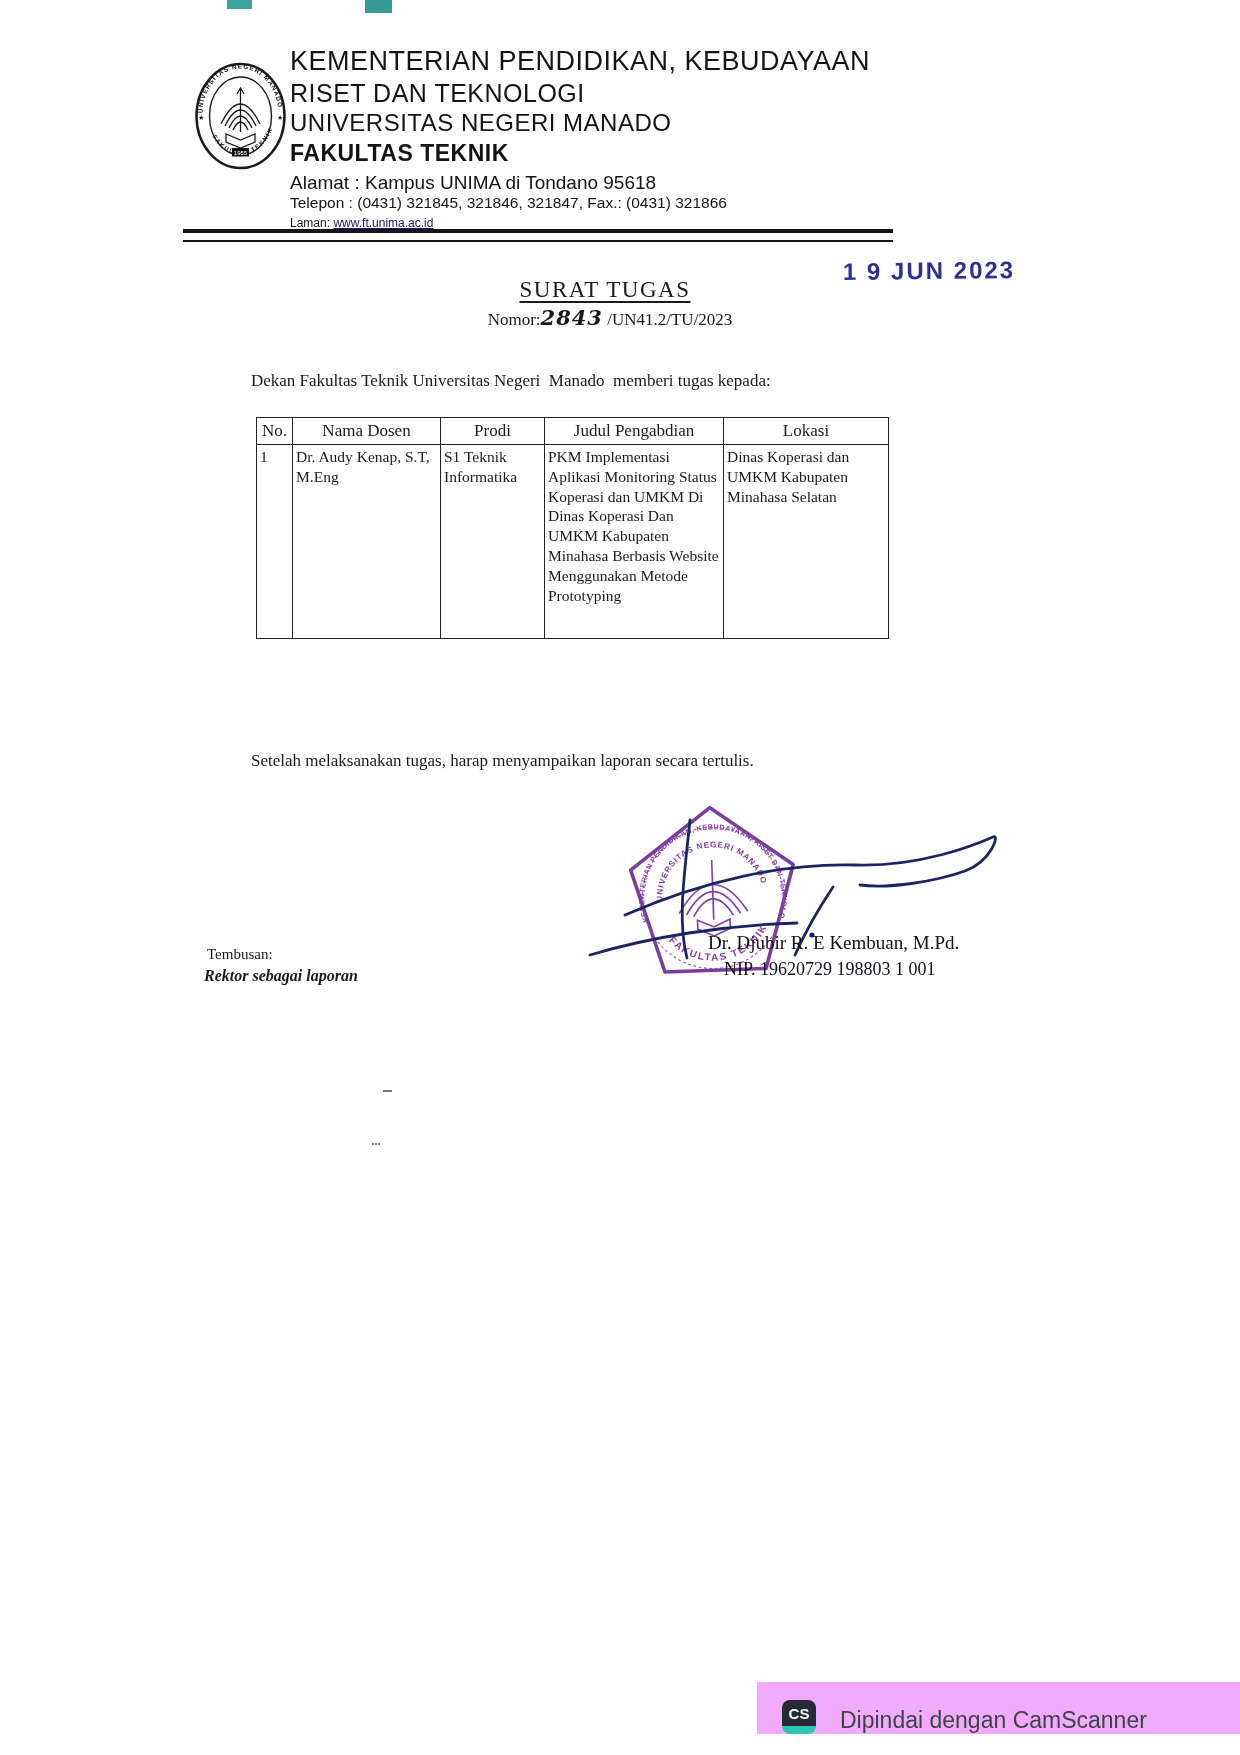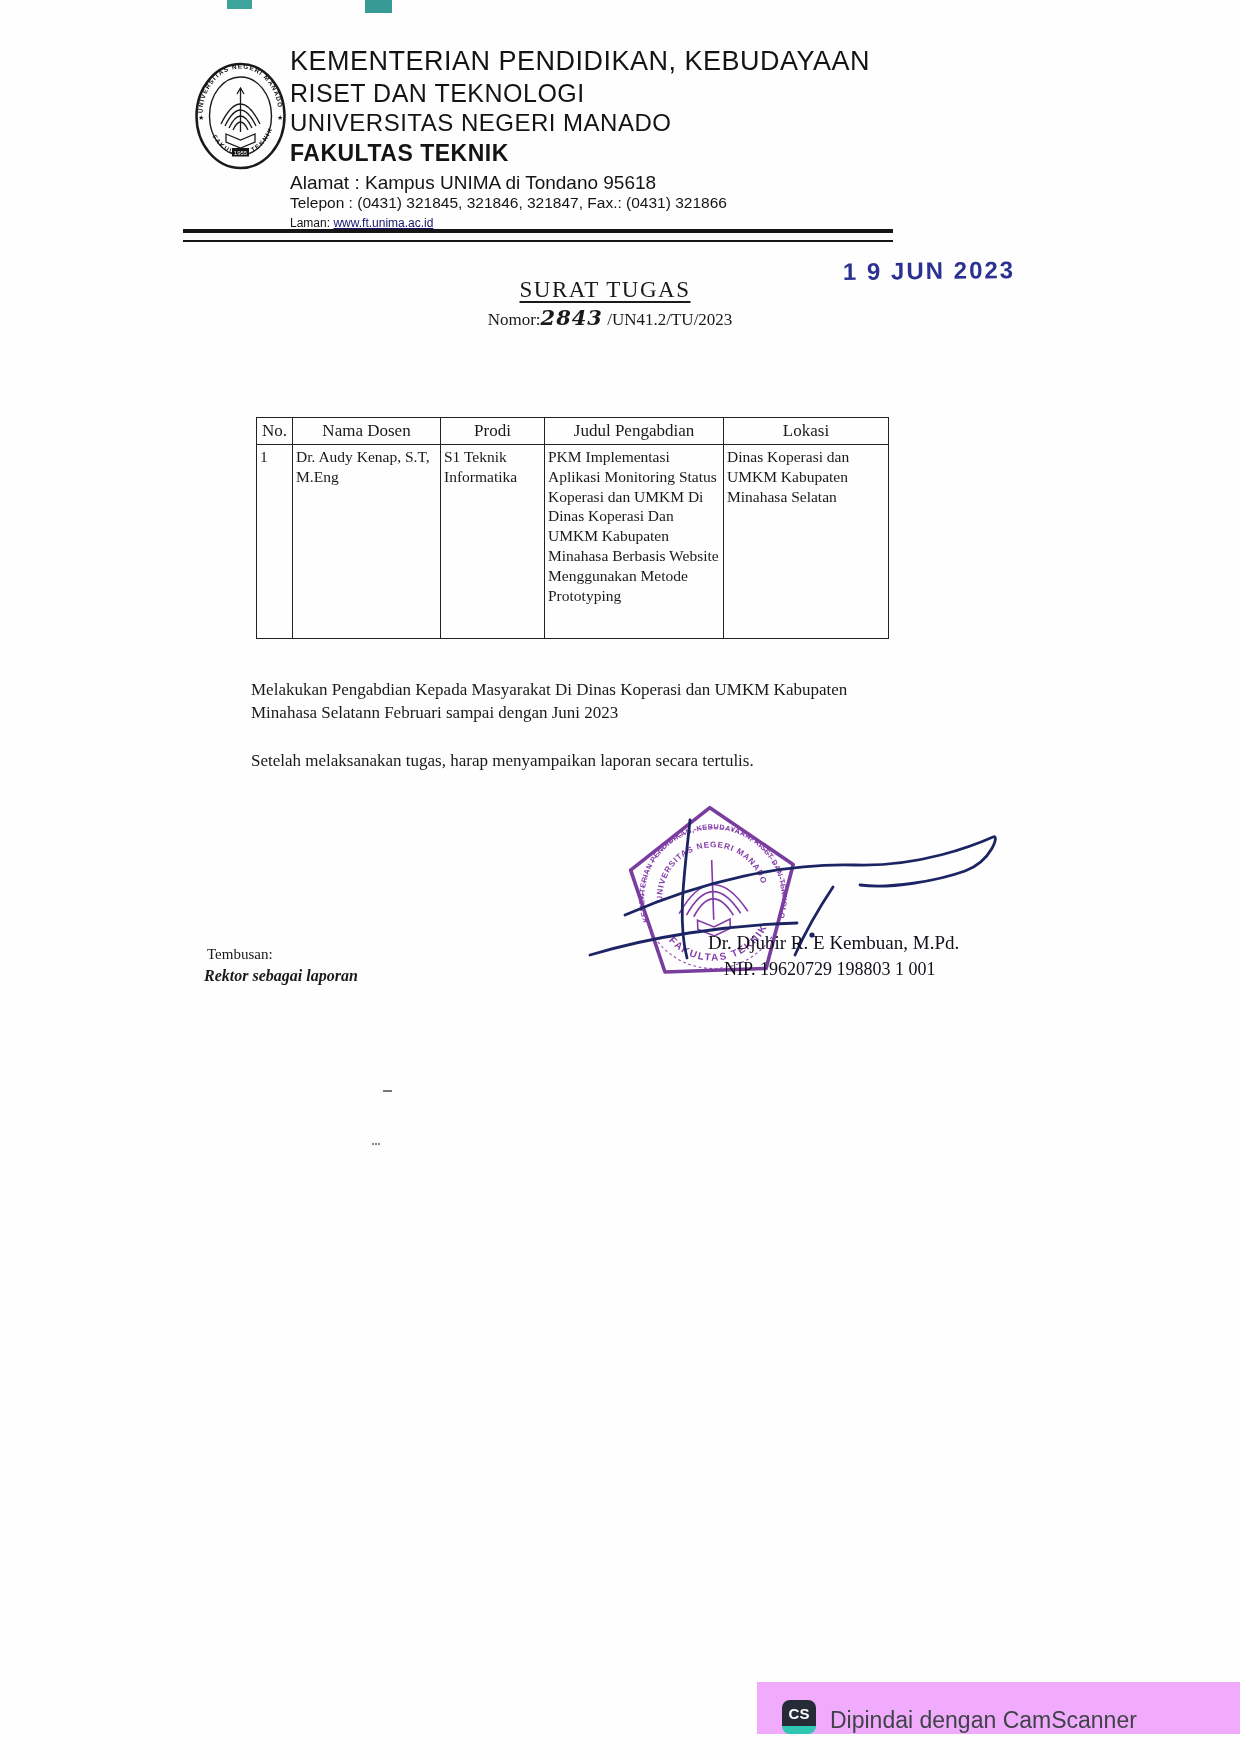--- a/index.html
+++ b/index.html
@@ -68,21 +68,21 @@
   .tembusan-label{left:191px;top:946px;font-size:15px;margin-left:16px;}
   .tembusan-item{left:204px;top:967px;font-size:16px;font-style:italic;font-weight:bold;}
 
   
   .cs-bar{left:757px;top:1682px;width:483px;height:52px;background:#f0abfc;
           display:flex;align-items:flex-end;}
   .cs-icon{width:34px;height:34px;margin-left:25px;border-radius:8px;
            background:linear-gradient(180deg,#262b38 0%,#262b38 76%,#2fc7b2 76%,#2fc7b2 100%);
            color:#fff;font-family:"Liberation Sans",sans-serif;font-weight:bold;
            font-size:15px;text-align:center;line-height:28px;}
-  .cs-text{margin-left:14px;font-family:"Liberation Sans",sans-serif;font-size:23px;
+  .cs-text{margin-left:24px;font-family:"Liberation Sans",sans-serif;font-size:23px;
            color:#3f4347;}
 </style>
 </head>
 <body>
 
 <div class="page">
 
   <div class="abs artifact-teal-1"></div>
   <div class="abs artifact-teal-2"></div>
   <div class="abs artifact-dash"></div>
@@ -137,20 +137,21 @@
 
   <div class="abs date-stamp">1 9 JUN 2023</div>
 
   <div class="abs title">
     <span>SURAT TUGAS</span>
   </div>
   <div class="abs nomor">
     <span>Nomor:</span><span class="hand">2843</span><span> /UN41.2/TU/2023</span>
   </div>
 
+  <div class="abs intro">Dekan Fakultas Teknik Universitas Negeri  Manado  memberi tugas kepada:</div>
 
   <table class="abs tugas-table">
     <colgroup>
       <col style="width:36px">
         <col style="width:148px">
         <col style="width:104px">
       <col style="width:179px">
         <col style="width:165px">
     </colgroup>
     <thead>
@@ -166,21 +167,20 @@
       <tr>
         <td>1</td>
         <td>Dr. Audy Kenap, S.T, M.Eng</td>
         <td>S1 Teknik Informatika</td>
         <td>PKM Implementasi Aplikasi Monitoring Status Koperasi dan UMKM Di Dinas Koperasi Dan UMKM Kabupaten Minahasa Berbasis Website Menggunakan Metode Prototyping</td>
         <td>Dinas Koperasi dan UMKM Kabupaten Minahasa Selatan</td>
       </tr>
     </tbody>
   </table>
 
-  <div class="abs para2">Melakukan Pengabdian Kepada Masyarakat Di Dinas Koperasi dan UMKM Kabupaten Minahasa Selatann Februari sampai dengan Juni 2023</div>
   <div class="abs para3">Setelah melaksanakan tugas, harap menyampaikan laporan secara tertulis.</div>
 
   <div class="abs stamp-wrap">
     <svg width="206" height="206" viewBox="0 0 228 208">
       <path d="M114,4 L204,70 L170,184 L58,184 L24,70 Z" fill="none" stroke="#6f2f96" stroke-width="4" stroke-linejoin="round"></path>
       <circle cx="114" cy="104" r="78" fill="none" stroke="#8a3bb5" stroke-width="1.2" stroke-dasharray="3,3"></circle>
       <defs>
         <path id="stampArcOuter" d="M 42.6,130 A 76,76 0 1 1 185.4,130" fill="none"></path>
         <path id="stampArcInner" d="M 61.4,123 A 56,56 0 1 1 166.6,123" fill="none"></path>
         <path id="stampArcBottom" d="M 52,130 A 66,66 0 0 0 176,130" fill="none"></path>

